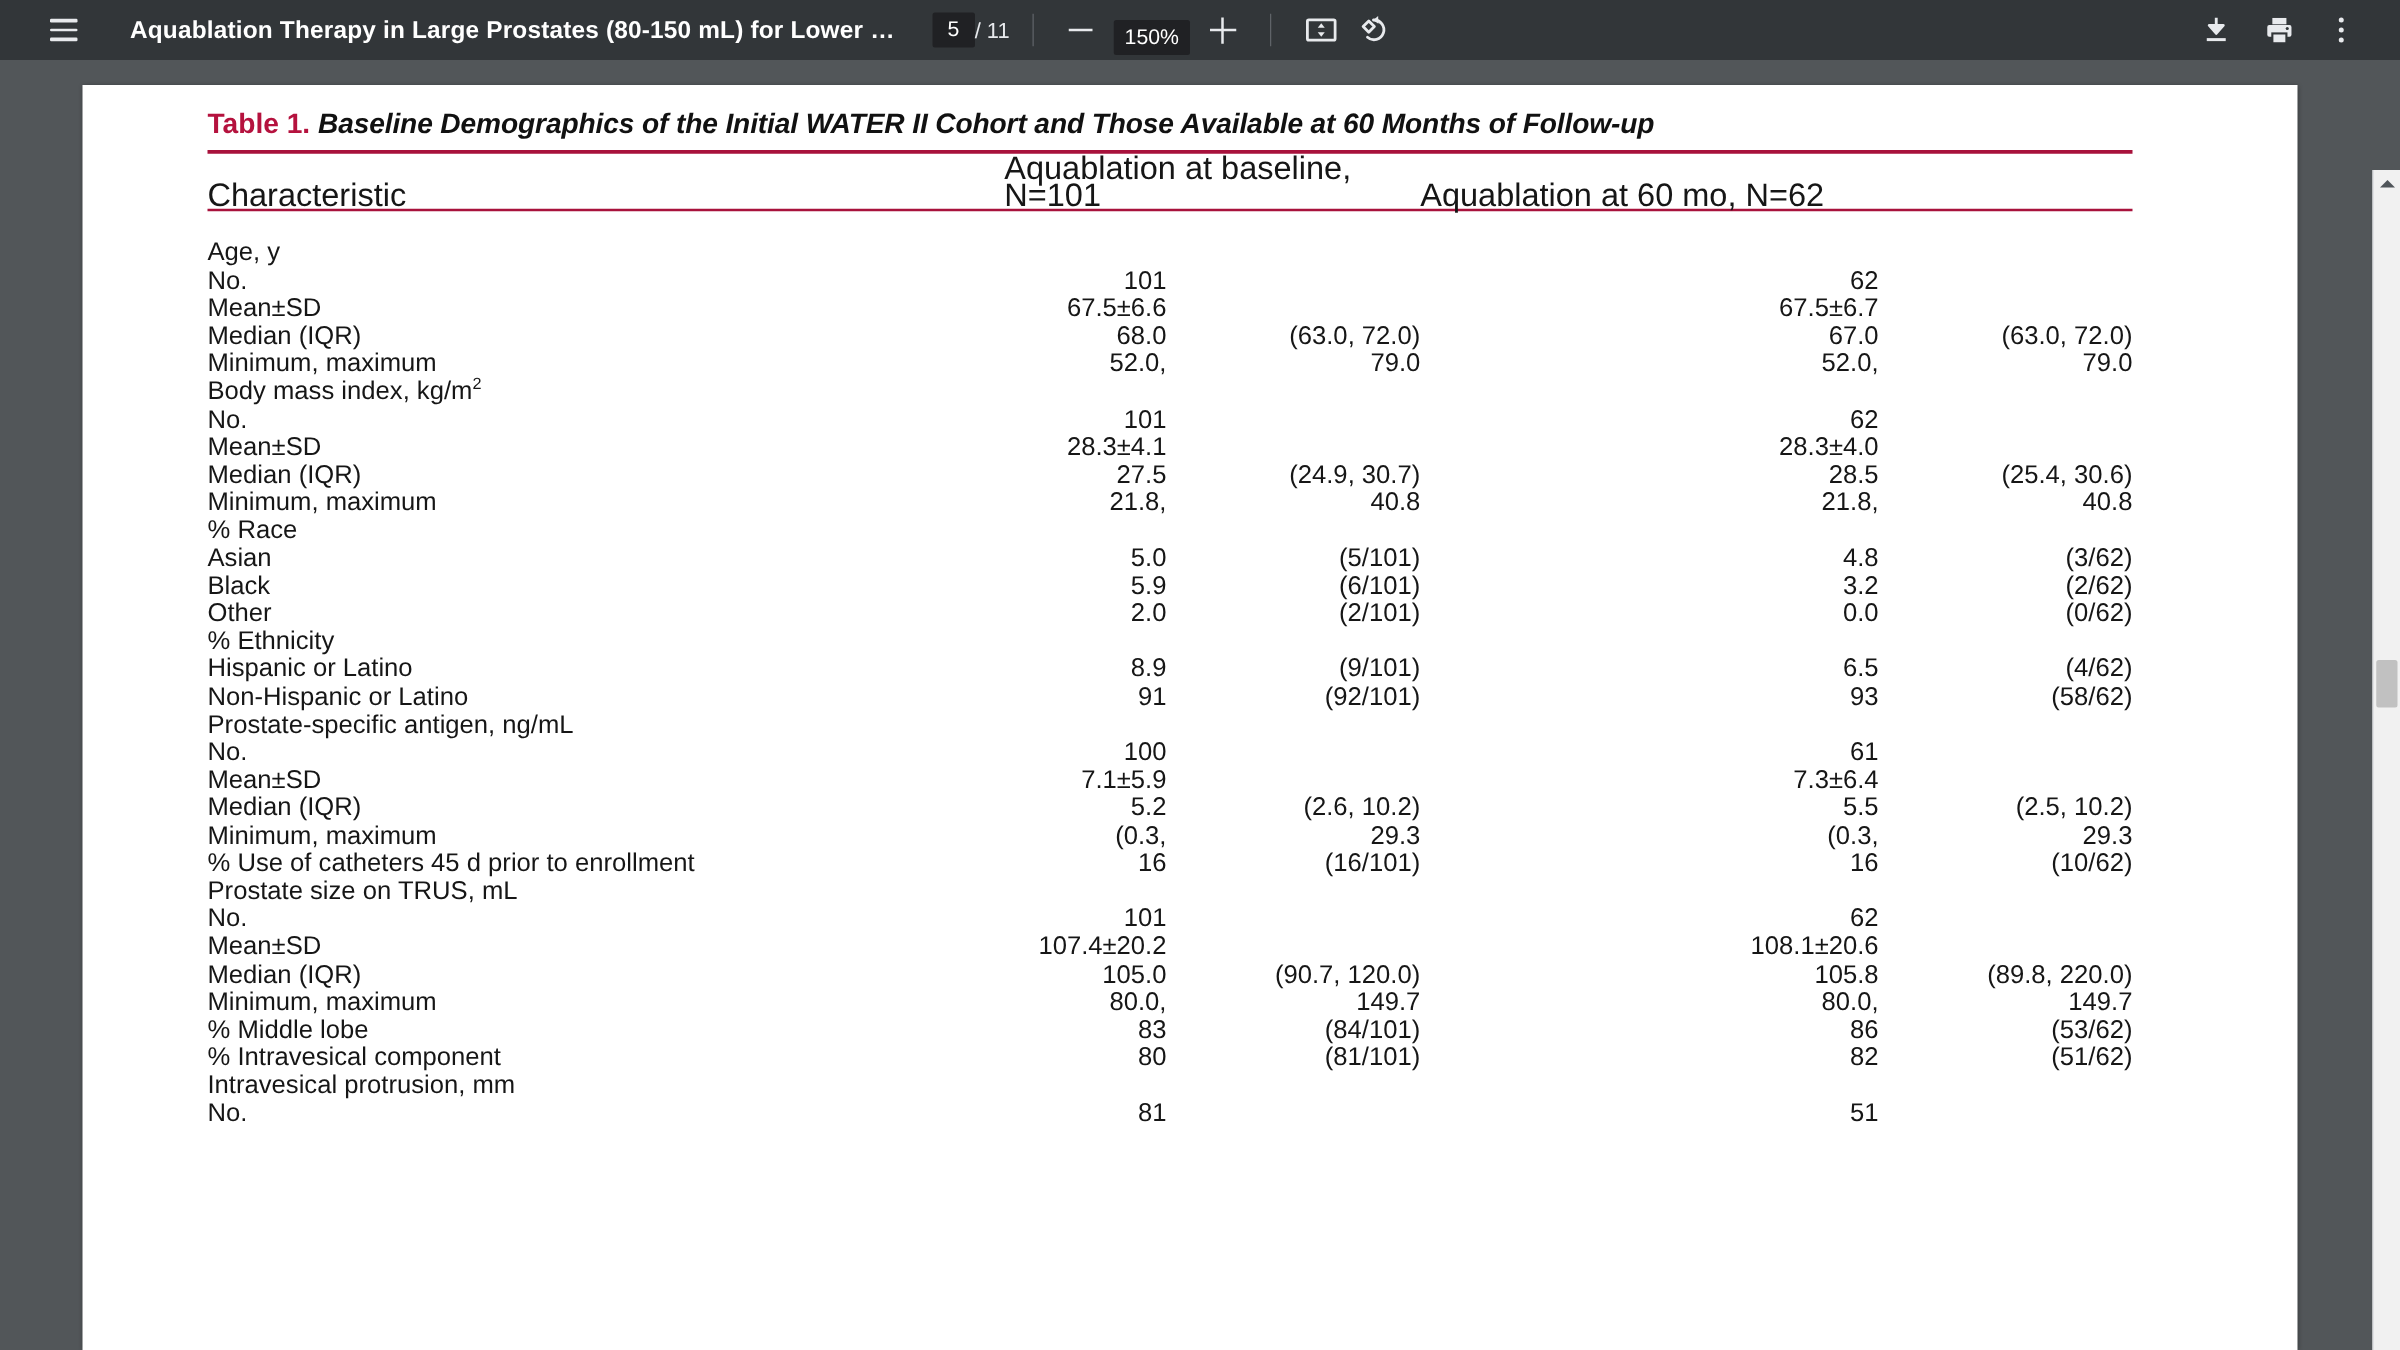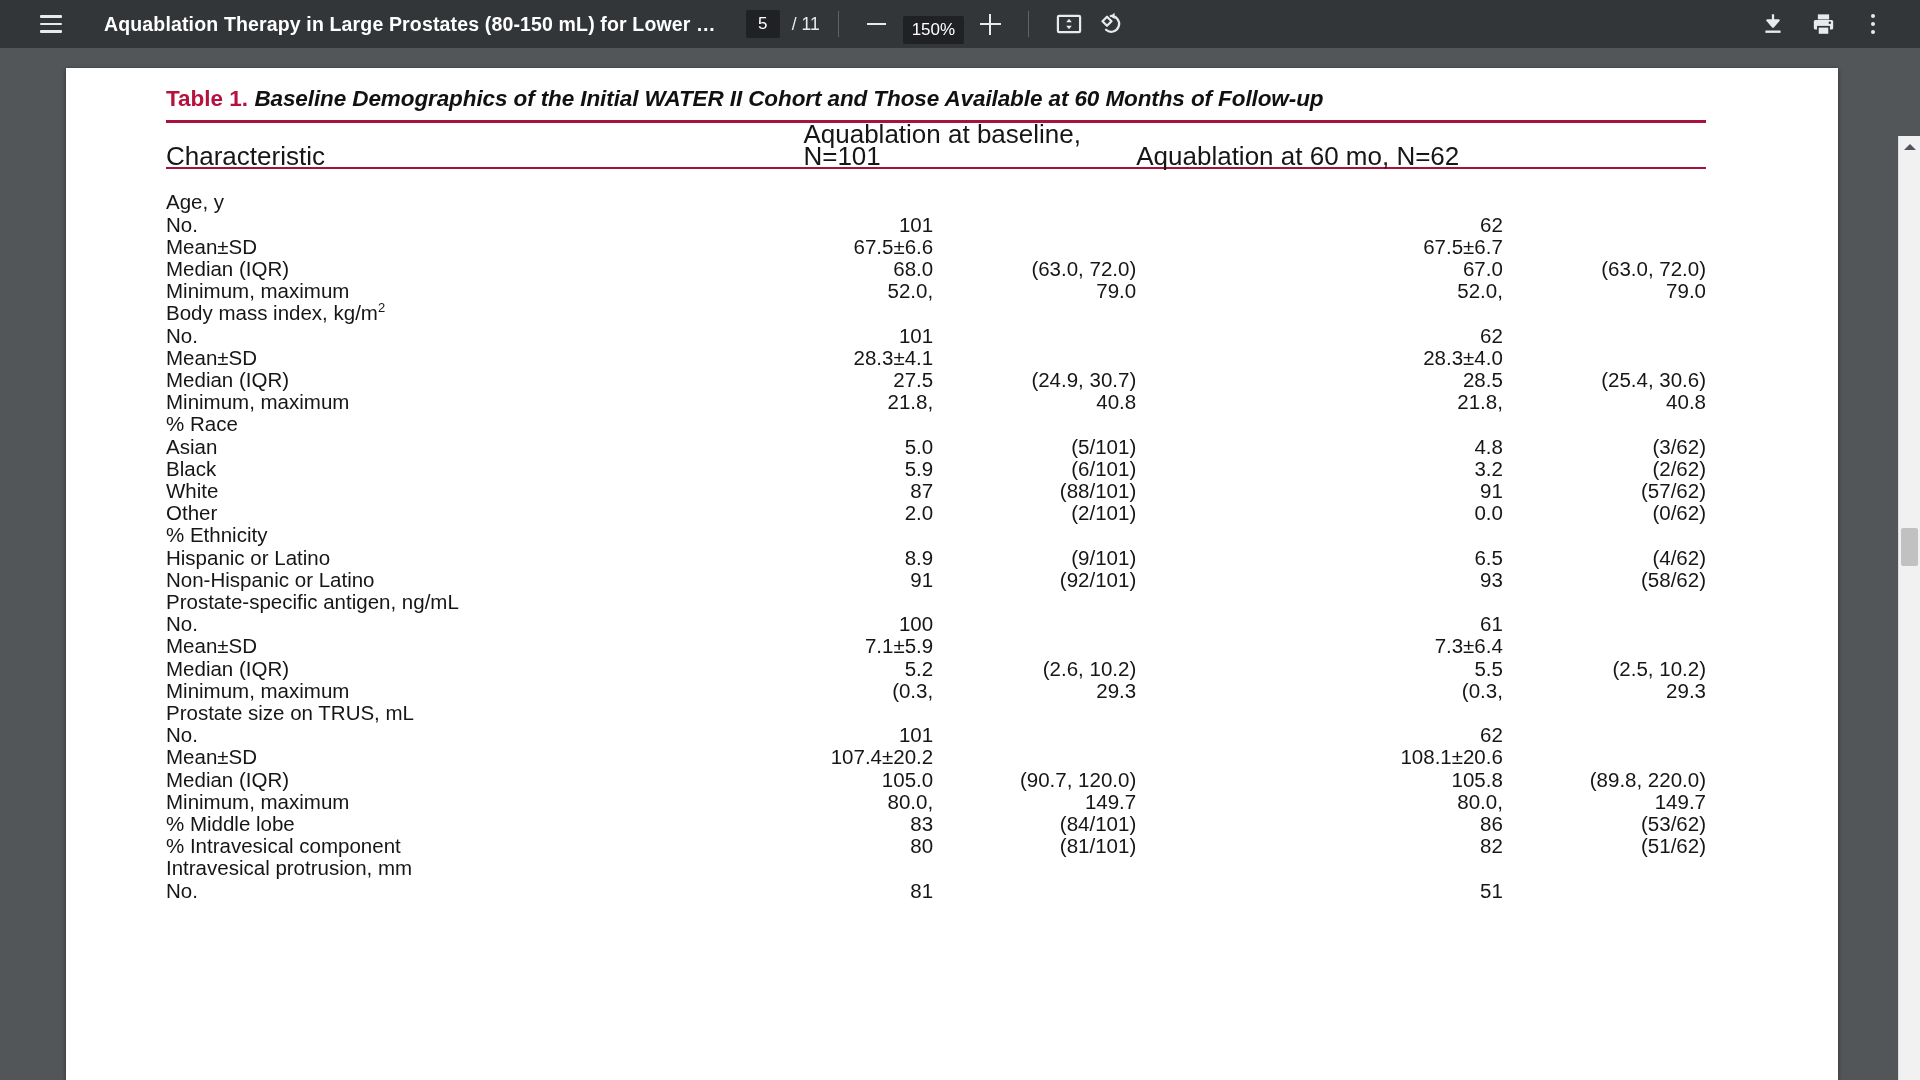--- a/index.html
+++ b/index.html
@@ -49,21 +49,21 @@
   #page-number-input {
     width: 34px; height: 28px;
     background: #202124;
     border: none; outline: none;
     color: #ffffff;
     text-align: center;
     font-size: 17px;
     font-family: "Liberation Sans", sans-serif;
     border-radius: 2px;
   }
-  #page-count { margin-left: 12px; color: #e8eaed; white-space: nowrap; }
+  #page-count { margin-left: 0; color: #e8eaed; white-space: nowrap; }
 
   .tb-divider {
     width: 1px; height: 26px;
     background: #5f6368;
     margin: 0 18px;
     flex: 0 0 auto;
   }
 
   #zoom-controls { display: flex; align-items: flex-end; }
   #zoom-out-button, #zoom-in-button {
@@ -435,28 +435,20 @@
             </tr>
             <tr>
               <td class="lvl1">Black</td>
               <td class="val">5.9</td>
               <td class="paren">(6/101)</td>
               <td></td>
               <td class="val">3.2</td>
               <td class="paren">(2/62)</td>
             </tr>
             <tr>
-              <td class="lvl1">White</td>
-              <td class="val">87</td>
-              <td class="paren">(88/101)</td>
-              <td></td>
-              <td class="val">91</td>
-              <td class="paren">(57/62)</td>
-            </tr>
-            <tr>
               <td class="lvl1">Other</td>
               <td class="val">2.0</td>
               <td class="paren">(2/101)</td>
               <td></td>
               <td class="val">0.0</td>
               <td class="paren">(0/62)</td>
             </tr>
             <tr>
               <td class="lvl0">% Ethnicity</td>
               <td class="val"></td>
@@ -515,20 +507,28 @@
             </tr>
             <tr>
               <td class="lvl1">Minimum, maximum</td>
               <td class="val">(0.3,</td>
               <td class="paren">29.3</td>
               <td></td>
               <td class="val">(0.3,</td>
               <td class="paren">29.3</td>
             </tr>
             <tr>
+              <td class="lvl0">% Use of catheters 45 d prior to enrollment</td>
+              <td class="val">16</td>
+              <td class="paren">(16/101)</td>
+              <td></td>
+              <td class="val">16</td>
+              <td class="paren">(10/62)</td>
+            </tr>
+            <tr>
               <td class="lvl0">Prostate size on TRUS, mL</td>
               <td class="val"></td>
               <td class="paren"></td>
               <td></td>
               <td class="val"></td>
               <td class="paren"></td>
             </tr>
             <tr>
               <td class="lvl1">No.</td>
               <td class="val">101</td>

